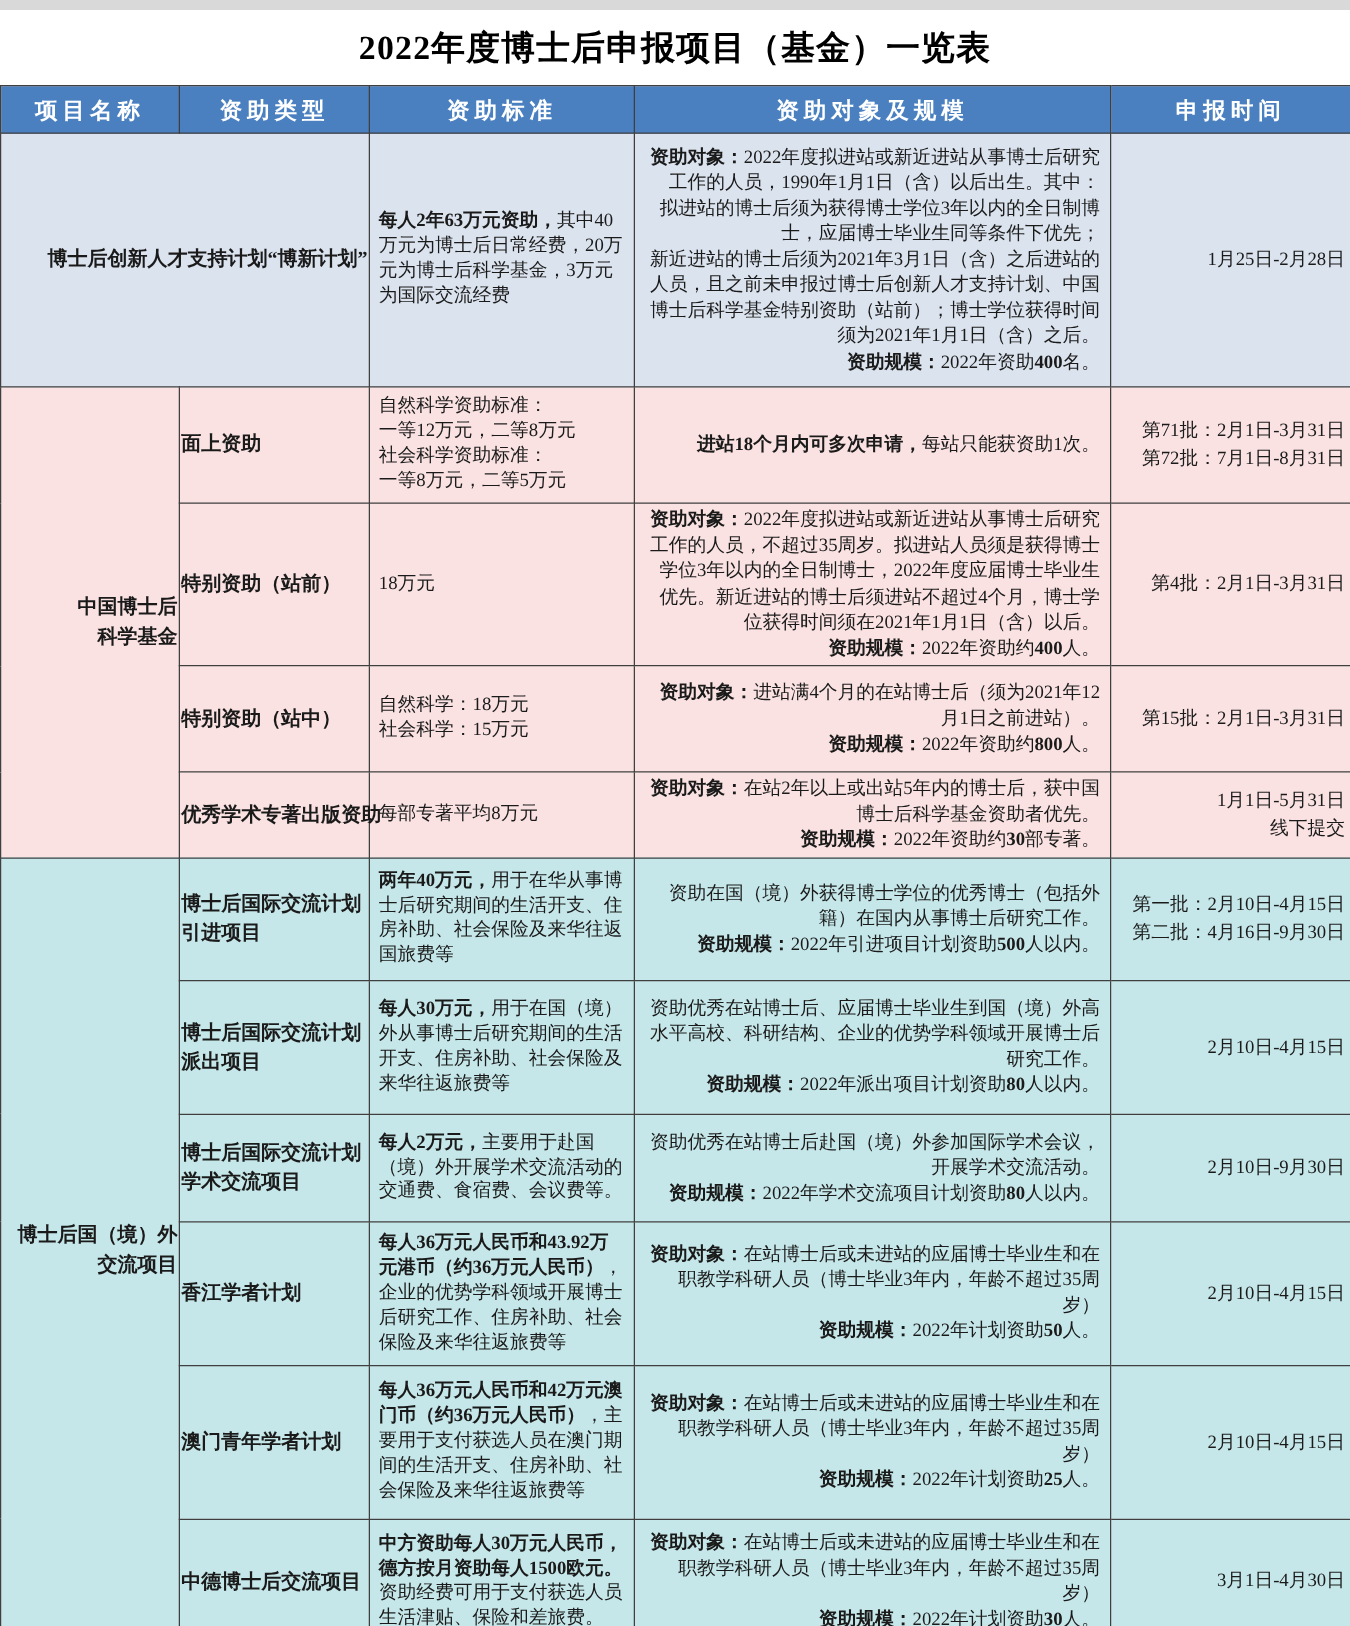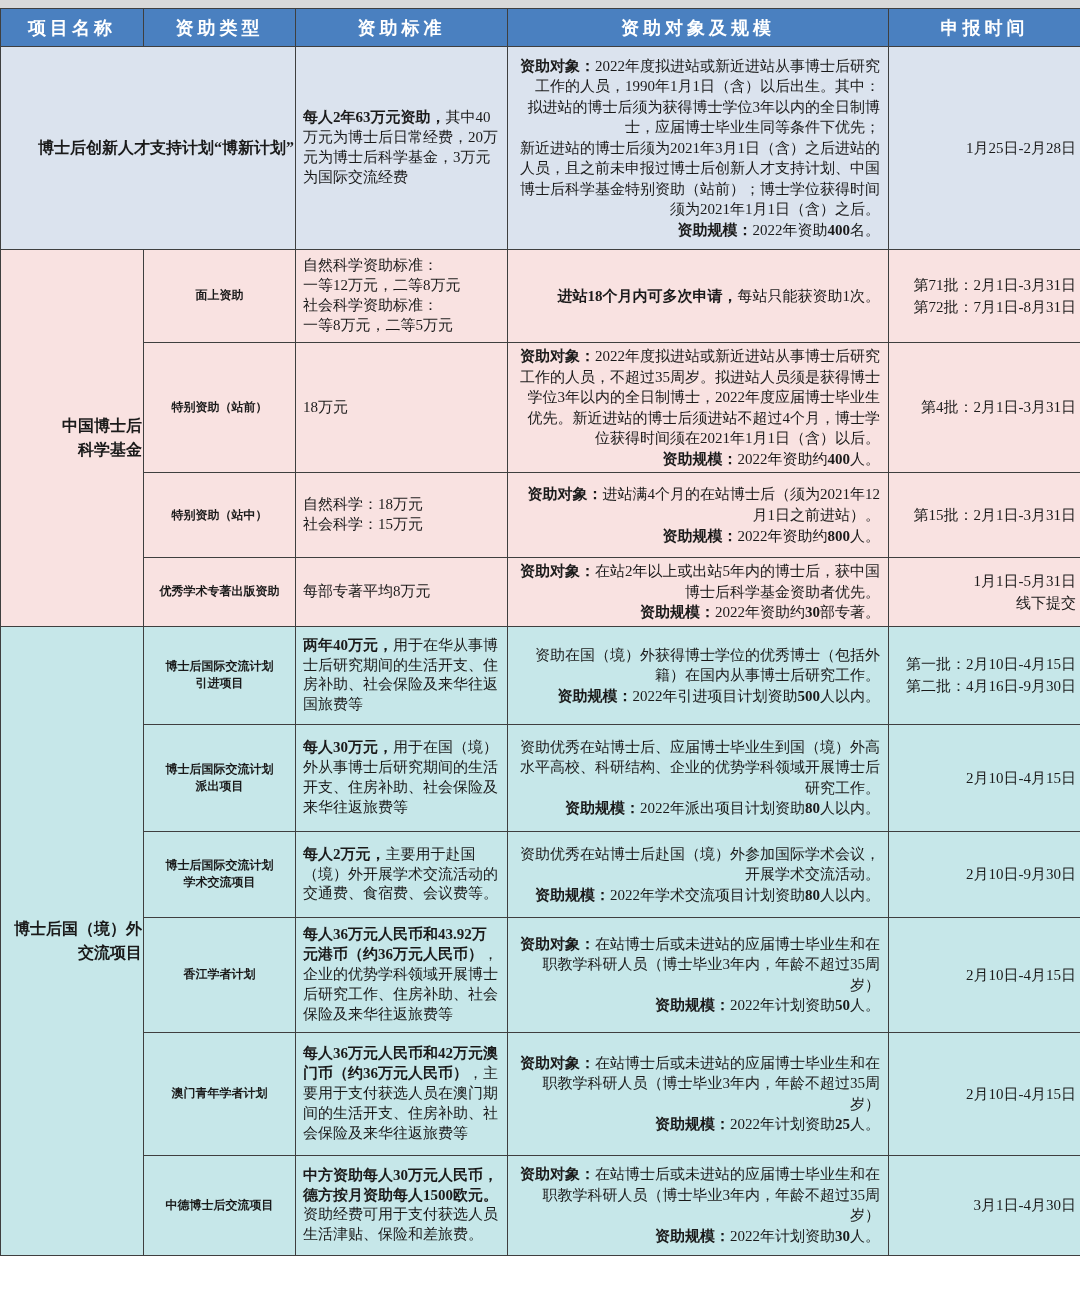--- a/index.html
+++ b/index.html
@@ -15,32 +15,33 @@
   table{border-collapse:collapse;table-layout:fixed;width:1080px;}
   th,td{border:1px solid var(--border);vertical-align:middle;overflow:visible;}
   .hdr th{height:35px;background:var(--header_bg);color:var(--header_fg);
           font-size:18px;font-weight:bold;letter-spacing:4px;text-align:center;}
   
   .r1 td{background:var(--row1_bg);}
   .pink td{background:var(--pink_bg);}
   .teal td{background:var(--teal_bg);}
   
   .c-group{ text-align:right;font-weight:bold;font-size:16px;white-space:pre-line;line-height:1.5;}
-  .c-type { text-align:center;font-weight:bold;font-size:12px;white-space:pre-line;line-height:1.45;padding:2px 1px;}
+  .c-type { font-weight:bold;font-size:16px;white-space:pre-line;line-height:1.45;padding:2px 1px;}
   .c-type.nowrap{white-space:nowrap;margin-left:11px;}
   .c-std  { text-align:left;font-size:15px;line-height:1.32;padding:3px 7px;white-space:pre-line;}
   .c-tgt  { text-align:right;font-size:15px;line-height:1.37;padding:3px 8px;white-space:pre-wrap;}
   .c-time { text-align:right;font-size:15px;line-height:1.5;white-space:pre-line;padding:2px 4px;}
   b{font-weight:bold;}
 </style>
 </head>
 <body>
 
 <div class="page">
   <div class="topstrip"></div>
+  <h1 class="title">2022年度博士后申报项目（基金）一览表</h1>
 
   <table>
     <colgroup>
       <col style="width:143px">
         <col style="width:152px">
         <col style="width:212px">
       <col style="width:381px">
         <col style="width:192px">
     </colgroup>
 

